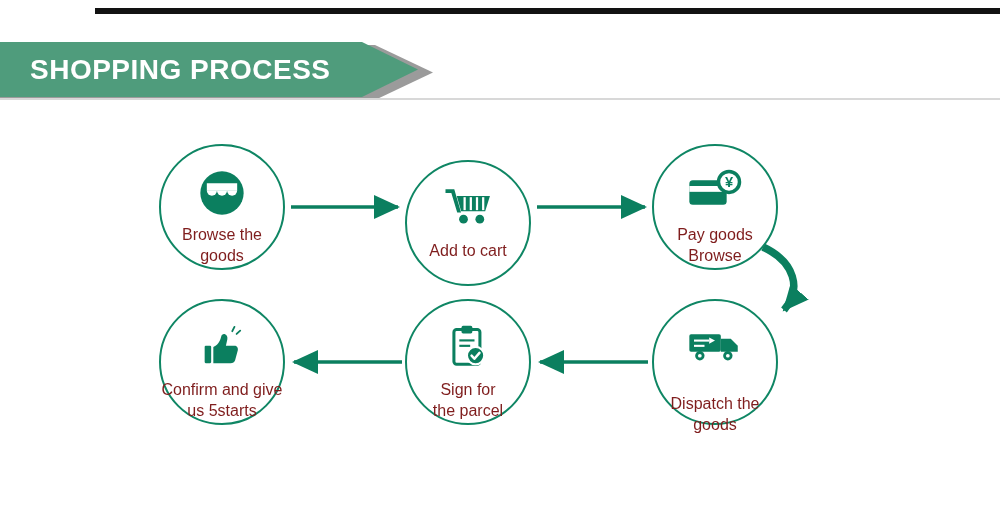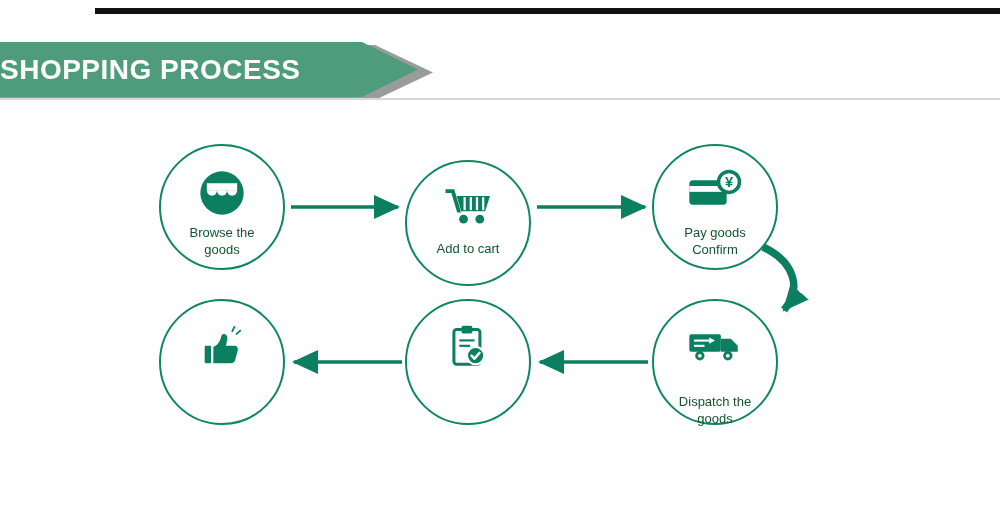--- a/index.html
+++ b/index.html
@@ -12,32 +12,32 @@
     position:absolute;left:0;top:45px;width:433px;height:55px;background:#9b9b9b;
     clip-path:polygon(0 0,375px 0,433px 27.5px,375px 55px,0 55px);
   }
   .banner-ribbon{
     position:absolute;left:0;top:42px;width:418px;height:55px;background:#4f9c7c;
     clip-path:polygon(0 0,362px 0,418px 27.5px,362px 55px,0 55px);
     display:flex;align-items:center;
   }
   .banner-title{
     color:#ffffff;font-size:28px;font-weight:bold;letter-spacing:0.5px;
-    white-space:nowrap;
+    padding-left:30px;white-space:nowrap;
   }
   .header-divider{position:absolute;left:0;top:98px;width:1000px;height:2px;background:#d8d8d8;}
   .flow-arrows{position:absolute;left:0;top:0;width:1000px;height:517px;pointer-events:none;}
   .step-circle{
     position:absolute;width:126px;height:126px;border:2px solid #0f8664;border-radius:50%;
     box-sizing:border-box;display:flex;flex-direction:column;align-items:center;
     padding-top:18px;background:#ffffff;
   }
   .step-icon{height:58px;display:flex;align-items:center;justify-content:center;color:#0b7f5f;}
   .step-label{
-    margin-top:2px;text-align:center;color:#14532d;font-size:13px;line-height:1.32;
+    margin-top:2px;text-align:center;color:#7f1d1d;font-size:16px;line-height:1.32;
   }
   .step-label span{display:block;}
   
   .pos-r1c1{left:159px;top:144px;}
   .pos-r1c2{left:405px;top:160px;}
   .pos-r1c3{left:652px;top:144px;}
   .pos-r2c1{left:159px;top:299px;}
   .pos-r2c2{left:405px;top:299px;}
   .pos-r2c3{left:652px;top:299px;gap:16px;}
 </style>
@@ -110,21 +110,21 @@
   <div class="step-icon">
     <svg viewBox="0 0 48 48" width="56" height="56">
       <rect x="2" y="13" width="32" height="21" rx="3" fill="currentColor"></rect>
       <rect x="2" y="18" width="32" height="5" fill="#ffffff"></rect>
       <circle cx="36" cy="14.5" r="9" fill="#ffffff" stroke="currentColor" stroke-width="3"></circle>
       <text x="36" y="19" text-anchor="middle" font-size="12.5" font-weight="bold" fill="currentColor" font-family="'Liberation Sans', sans-serif">¥</text>
     </svg>
   </div>
   <div class="step-label">
     <span>Pay goods</span>
-    <span>Confirm</span>
+    <span>Browse</span>
   </div>
 </div>
 
 <div class="step-circle pos-r2c3">
   <div class="step-icon">
     <svg viewBox="0 0 48 48" width="56" height="56">
       <g fill="currentColor">
         <rect x="2" y="13" width="27" height="15" rx="1.5"></rect>
         <path d="M29 17 h8.5 l6 6 v5 H29 Z"></path>
         <circle cx="11" cy="31.5" r="4"></circle>
@@ -151,28 +151,36 @@
       <rect x="11" y="7" width="24" height="32" rx="2.5" fill="none" stroke="currentColor" stroke-width="2.8"></rect>
       <rect x="18" y="3.5" width="10" height="7" rx="1.5" fill="currentColor"></rect>
       <g stroke="currentColor" stroke-width="2">
         <line x1="16" y1="17" x2="30" y2="17"></line>
         <line x1="16" y1="22" x2="26" y2="22"></line>
       </g>
       <circle cx="31" cy="31" r="8" fill="currentColor" stroke="#ffffff" stroke-width="2"></circle>
       <path d="M27.3 31 l2.6 2.9 4.7 -5.4" stroke="#ffffff" stroke-width="2.3" fill="none" stroke-linecap="round" stroke-linejoin="round"></path>
     </svg>
   </div>
+  <div class="step-label">
+    <span>Sign for</span>
+    <span>the parcel</span>
+  </div>
 </div>
 
 <div class="step-circle pos-r2c1">
   <div class="step-icon">
     <svg viewBox="0 0 48 48" width="52" height="52">
       <g fill="currentColor">
         <rect x="8" y="22" width="6" height="16" rx="1"></rect>
         <path d="M16 38 V23 c3.5 -1.2 6.2 -4.6 7.2 -9.3 c0.4 -2 1.9 -3 3.6 -2.4 c1.7 0.6 2.6 2.4 2.1 4.9 L27.6 22 h7.9 c2.1 0 3.6 2 3.1 4 l-2.5 9.3 c-0.5 1.9 -2.2 2.7 -4.2 2.7 H16 Z"></path>
       </g>
       <g stroke="currentColor" stroke-width="1.7" stroke-linecap="round">
         <line x1="33.5" y1="8.5" x2="35.5" y2="4.5"></line>
         <line x1="37.5" y1="11" x2="40.8" y2="8"></line>
       </g>
     </svg>
   </div>
+  <div class="step-label">
+    <span>Confirm and give</span>
+    <span>us 5starts</span>
+  </div>
 </div>
 
 </body></html>

